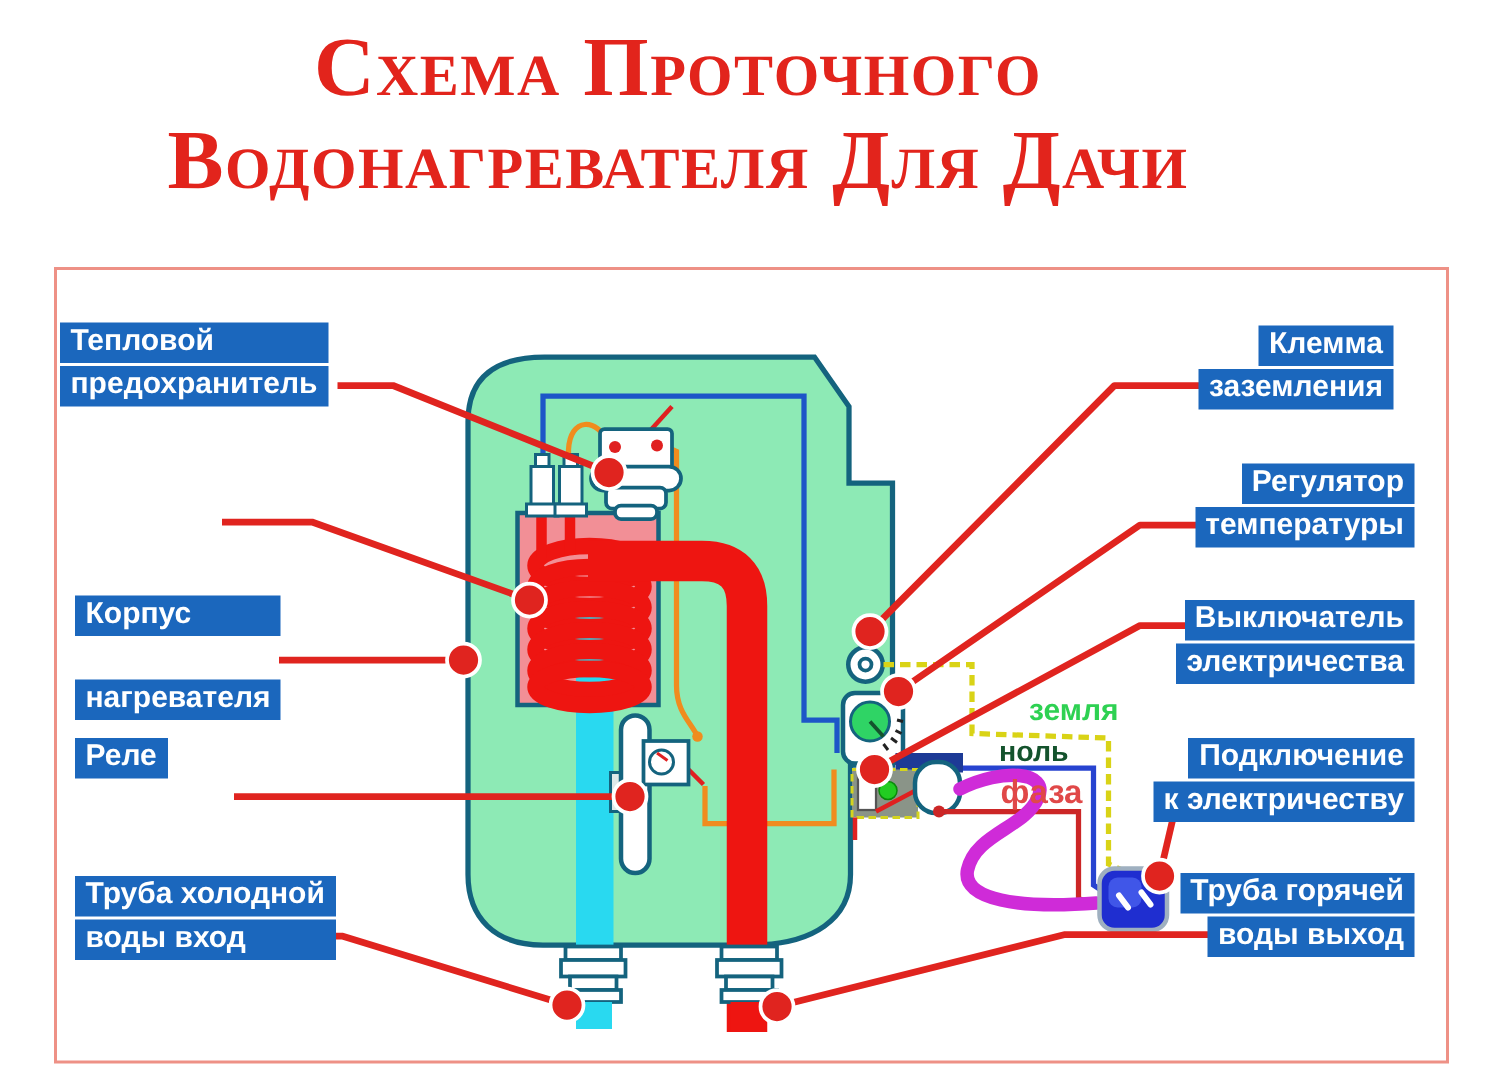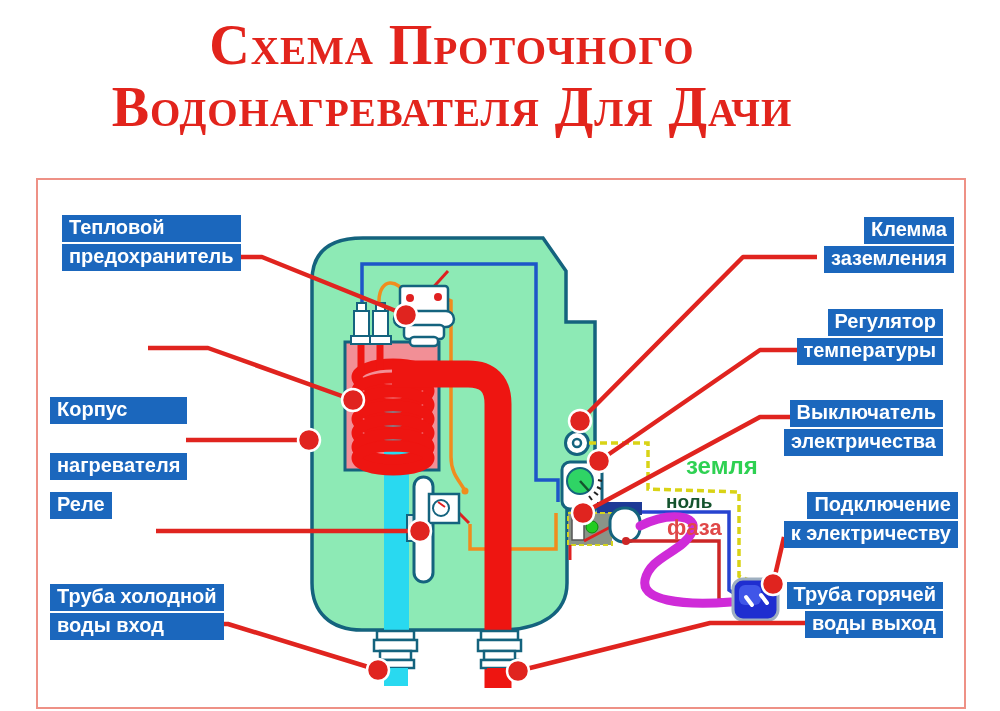--- a/index.html
+++ b/index.html
@@ -14,26 +14,26 @@
          font-family:"Liberation Serif",serif;font-weight:bold;color:var(--c-title);
          font-size:56px;line-height:62px;font-variant:small-caps;text-transform:capitalize;
          letter-spacing:1px;}
   .frame{position:absolute;left:36px;top:178px;width:926px;height:527px;
          border:2px solid #ee9186;background:#fff;}
   .dsvg{position:absolute;left:0;top:0;}
   .lab{position:absolute;display:flex;flex-direction:column;gap:2px;z-index:5;}
   .lab.right{align-items:flex-end;}
   .lab span{display:inline-block;background:var(--c-label_bg);color:var(--c-label_text);
             font-weight:bold;font-size:20px;line-height:23px;padding:1px 7px 3px;white-space:nowrap;}
-  .lab-l1{left:62px;top:215px;} .lab-l2{left:50px;top:309px;} .lab-l3{left:50px;top:397px;gap:29px;}
+  .lab-l1{left:40px;top:215px;} .lab-l2{left:50px;top:309px;} .lab-l3{left:50px;top:397px;gap:29px;}
   .lab-l4{left:50px;top:492px;} .lab-l5{left:50px;top:584px;}
-  .lab-r1{right:46px;top:217px;text-align:right;} .lab-r2{right:57px;top:309px;} .lab-r3{right:57px;top:400px;}
-  .lab-r4{right:42px;top:492px;justify-content:flex-end;} .lab-r5{right:57px;top:582px;}
+  .lab-r1{right:71px;top:217px;text-align:right;} .lab-r2{right:57px;top:309px;} .lab-r3{right:57px;top:400px;}
+  .lab-r4{right:57px;top:492px;justify-content:flex-end;} .lab-r5{right:57px;top:582px;}
   .wirelab{position:absolute;font-weight:bold;z-index:4;}
-  .wl-ground{left:686px;top:452px;font-size:24px;color:#2ed152;}
+  .wl-ground{left:686px;top:463px;font-size:20px;color:#2ed152;}
   .wl-neutral{left:666px;top:491px;font-size:19px;color:#14532d;}
   .wl-phase{left:667px;top:515px;font-size:22px;color:#e04848;}
 </style>
 </head>
 <body>
 
 <div class="poster">
 
   <div class="title">
     <div>Схема проточного</div>

